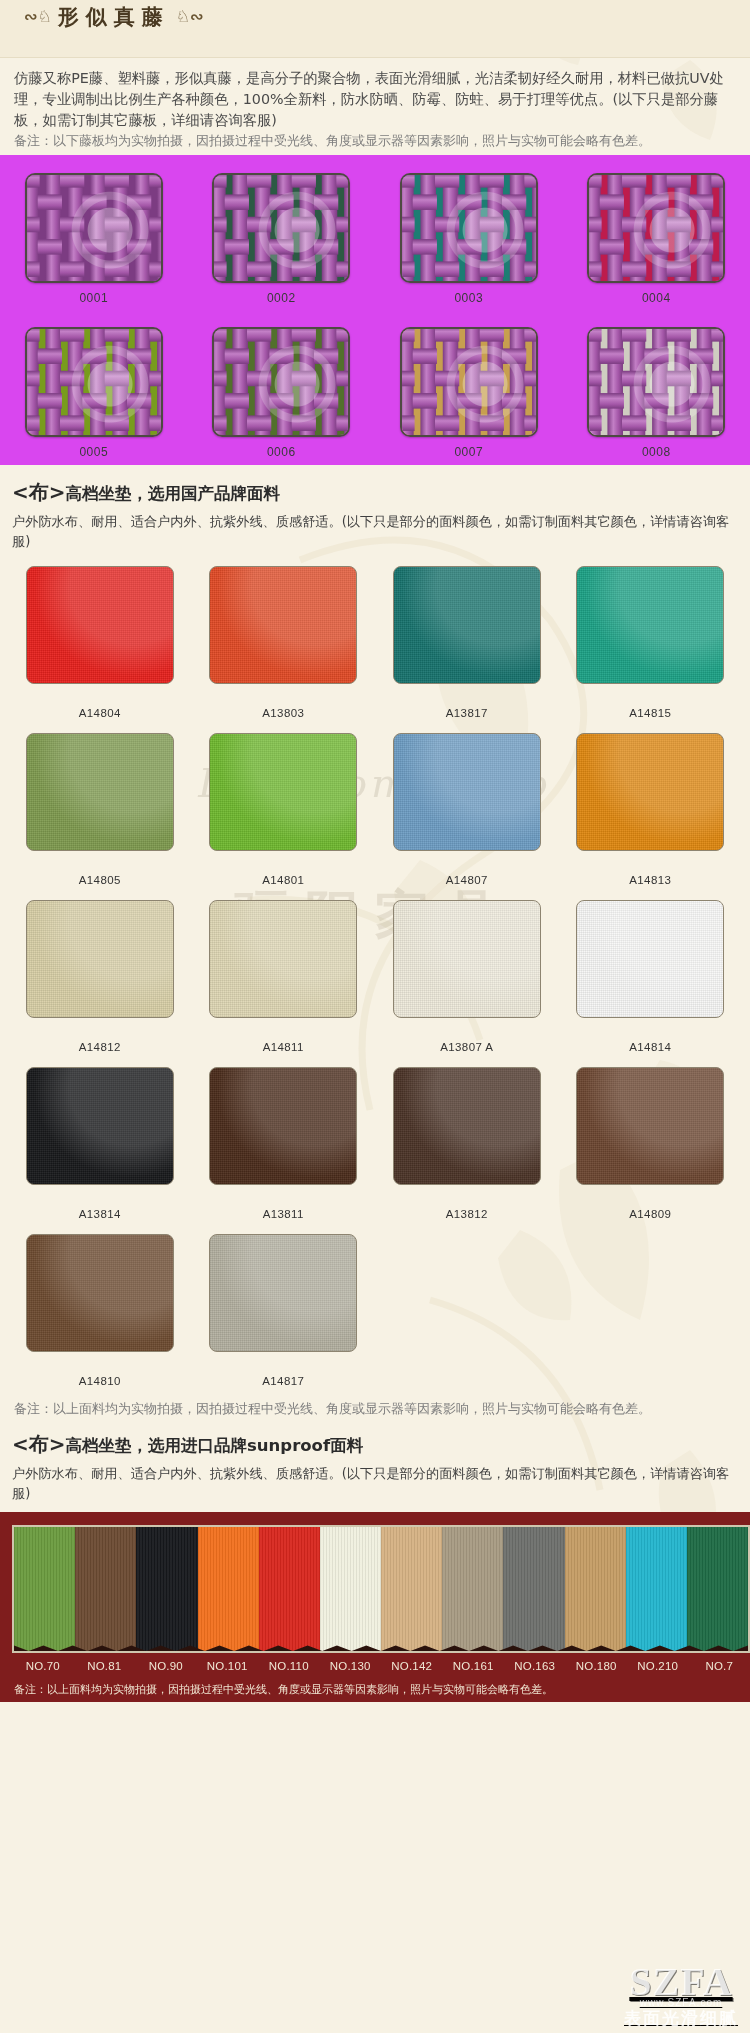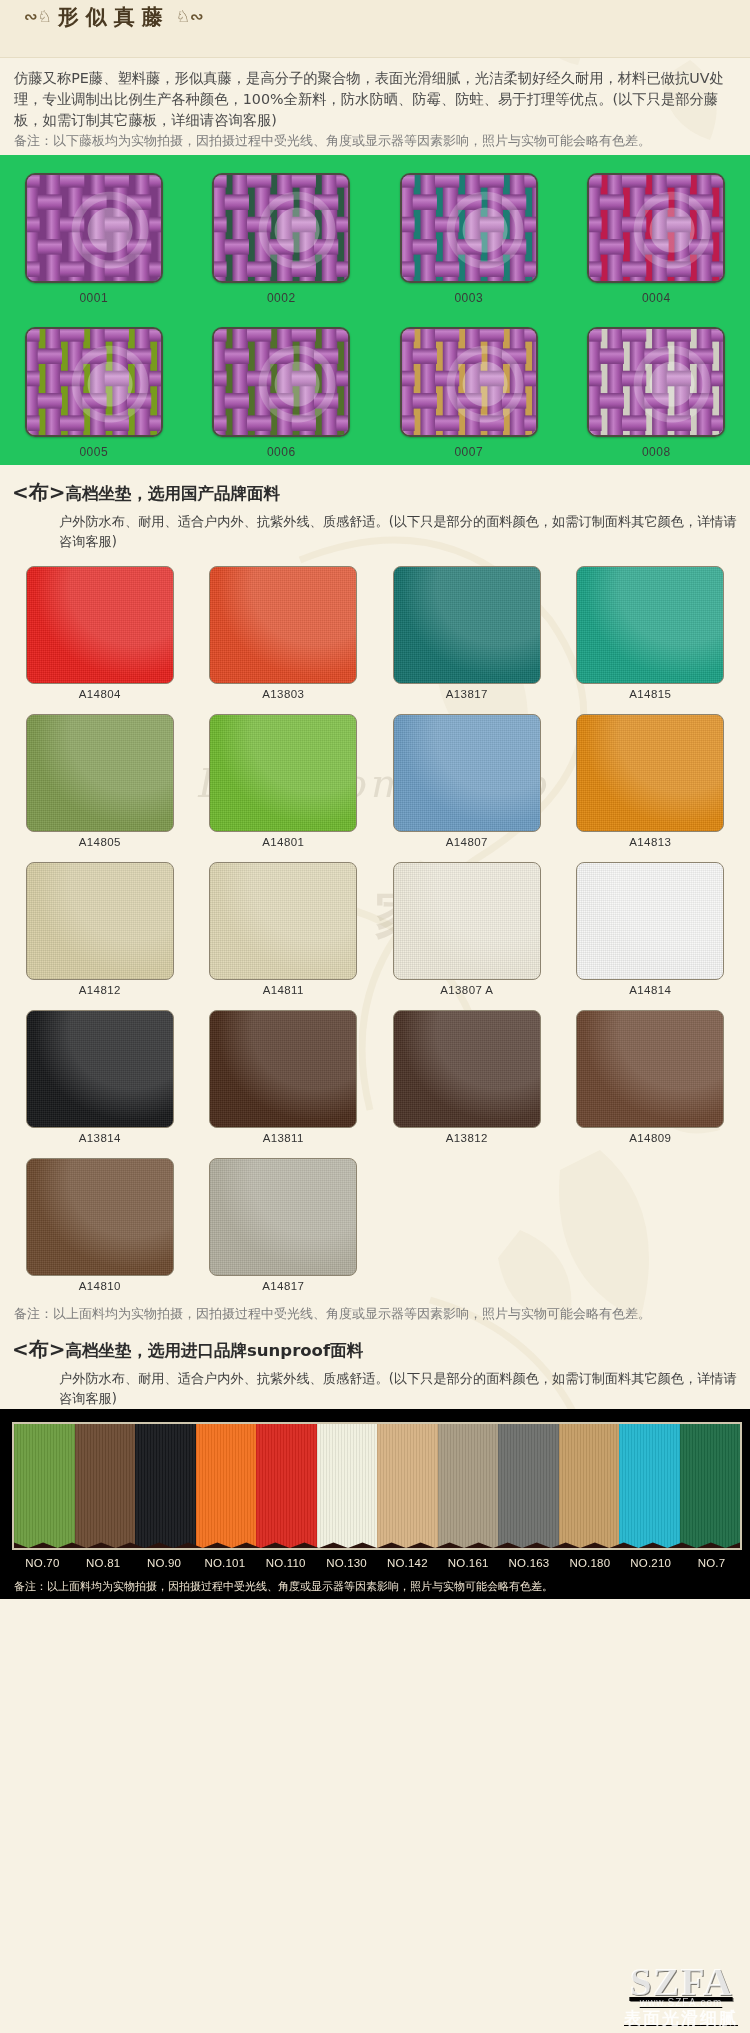--- a/index.html
+++ b/index.html
@@ -40,21 +40,21 @@
   }
   .note {
     position:relative; z-index:2;
     padding:2px 14px 0 14px; color:#7d7d7d;
     font-size:13px; line-height:16px; font-family:"DejaVu Sans",sans-serif;
   }
 
   
   .rattan-panel {
     position:relative; z-index:2; margin-top:6px;
-    background:#22c55e; padding:18px 0 6px 0;
+    background:#d946ef; padding:18px 0 6px 0;
   }
   .swatch-row { display:flex; justify-content:space-around; align-items:flex-start; }
   .rattan-cell { width:170px; text-align:center; }
   .rattan-tile {
     width:138px; height:110px; margin:0 auto;
     border-radius:10px; border:2px solid #4e4a42;
     position:relative; overflow:hidden;
     box-shadow:0 1px 2px rgba(0,0,0,.25);
   }
   .weave { position:absolute; inset:0; }
@@ -73,21 +73,20 @@
   .sec-head {
     position:relative; z-index:2; padding:14px 12px 0 12px;
     font-size:16.5px; font-weight:bold; color:#2b2b2b;
     font-family:"DejaVu Sans",sans-serif;
   }
   .sec-head .bu { font-size:20px; }
   .sec-sub {
     position:relative; z-index:2; padding:6px 12px 0 12px;
     font-size:13.2px; line-height:20px; color:#3f3f3f;
     font-family:"DejaVu Sans",sans-serif;
-    margin-left:47px;
   }
 
   .fab-grid {
     position:relative; z-index:2;
     display:flex; flex-wrap:wrap; padding:14px 8px 0 8px;
   }
   .fab-cell { width:25%; text-align:center; margin-bottom:14px; }
   .fab-tile {
     width:148px; height:118px; margin:0 auto;
     border-radius:8px; border:1px solid #8d8470;
@@ -97,28 +96,28 @@
     position:absolute; inset:0;
     background-image:
       repeating-linear-gradient(0deg, rgba(0,0,0,.055) 0 1px, rgba(255,255,255,.045) 1px 2px),
       repeating-linear-gradient(90deg, rgba(0,0,0,.05) 0 1px, rgba(255,255,255,.04) 1px 2px);
   }
   .fab-gloss {
     position:absolute; inset:0;
     background:radial-gradient(ellipse at 72% 18%, rgba(255,255,255,.16) 0 42%, rgba(255,255,255,0) 66%);
   }
   .fab-label {
-    margin-top:4px; font-size:11.5px; color:#333;
+    margin-top:23px; font-size:11.5px; color:#333;
     font-family:"Liberation Sans",sans-serif; letter-spacing:.4px;
   }
 
   
   .strip-wrap {
     position:relative; z-index:2;
-    background:#000000; padding:13px 8px 4px 12px; margin-top:0;
+    background:#7f1d1d; padding:13px 0 4px 12px; margin-top:8px;
   }
   .strip {
     display:flex; border:2px solid #cfc6ae; height:128px; overflow:hidden; position:relative;
   }
   .strip-col { flex:1; position:relative; }
   .strip-col .sc-tex {
     position:absolute; inset:0;
     background-image:repeating-linear-gradient(90deg, rgba(0,0,0,.07) 0 1px, rgba(255,255,255,.05) 1px 3px);
   }
   .zigzag {

